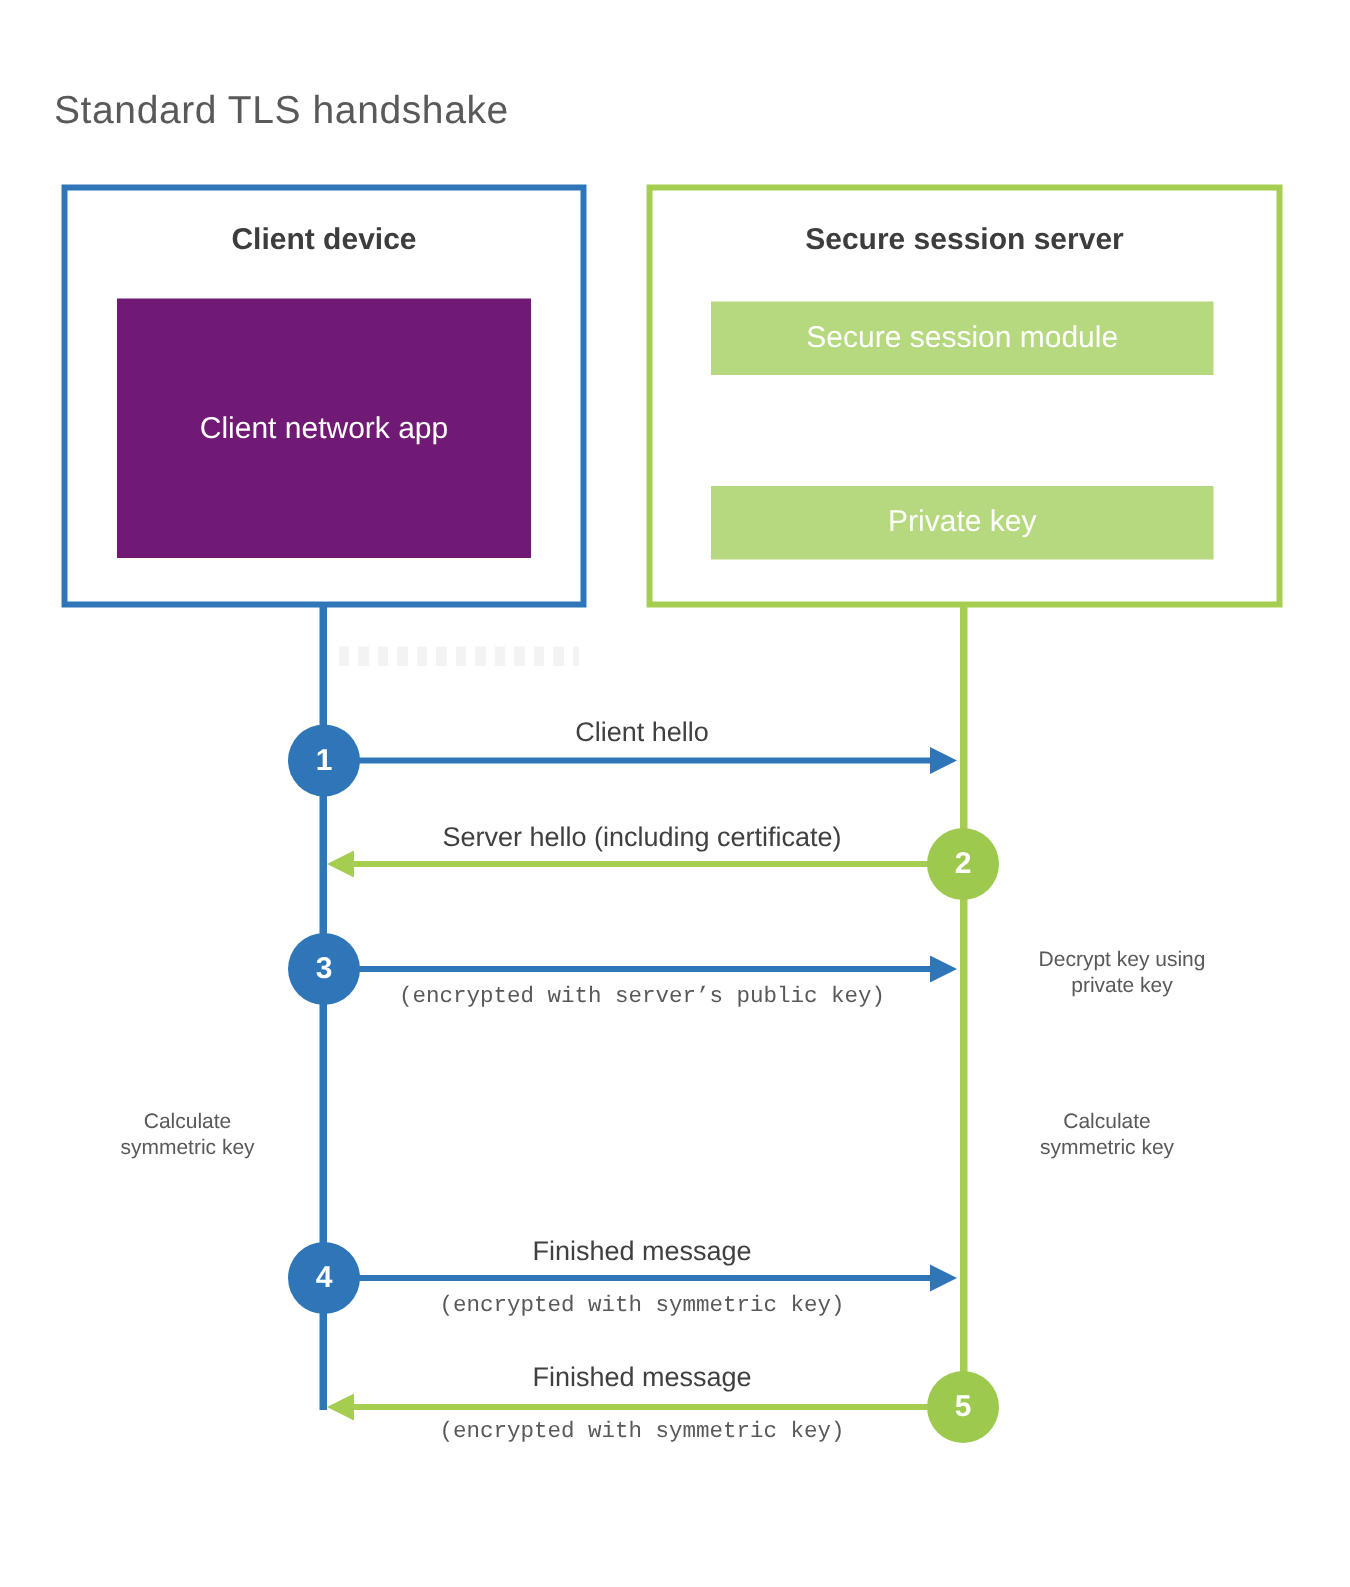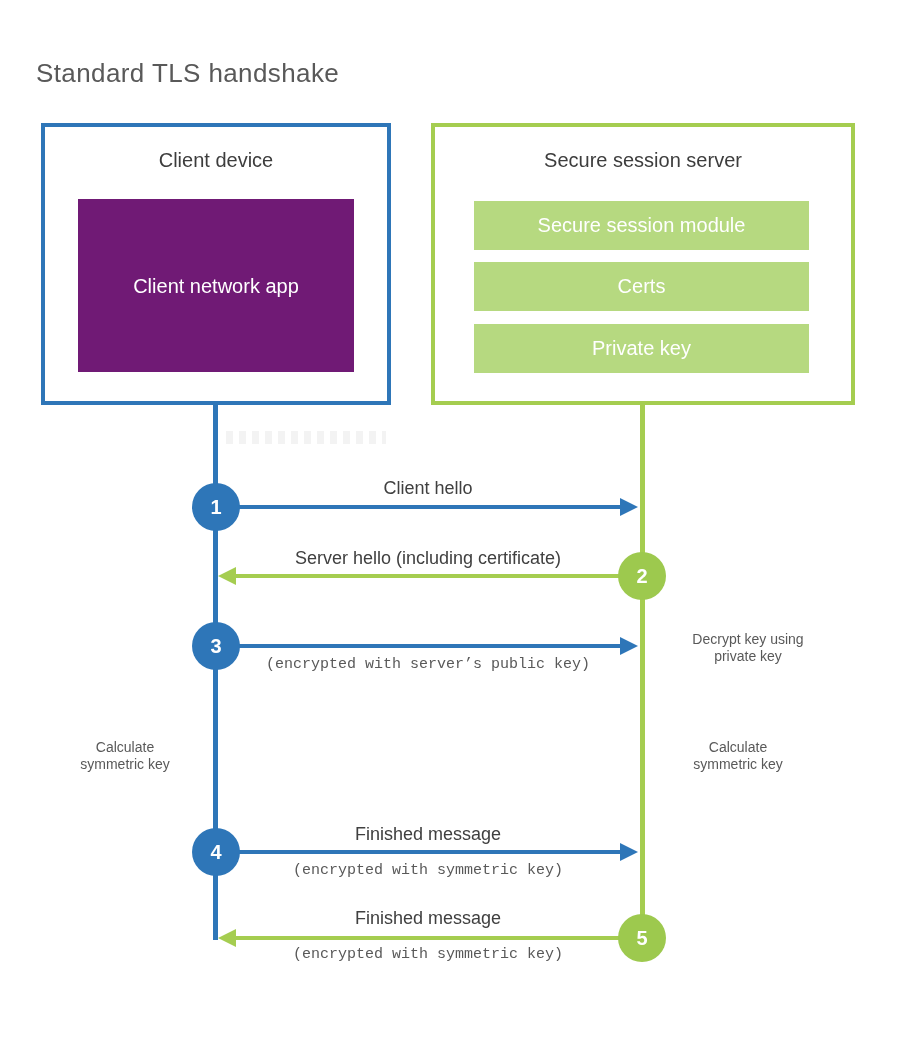--- a/index.html
+++ b/index.html
@@ -12,21 +12,21 @@
     position:absolute; left:36px; top:30px;
     font-size:26px; color:#595959; letter-spacing:0.4px;margin-top:28px;
   }
 
   
   .entity-box { position:absolute; background:#ffffff; box-sizing:border-box; }
   .entity-box.blue  { left:41px;  top:123px; width:350px; height:282px; border:4px solid #2e76b8; }
   .entity-box.green { left:431px; top:123px; width:424px; height:282px; border:4px solid #a5cd50; }
   .entity-title {
     position:absolute; left:0; right:0; top:22px; text-align:center;
-    font-size:20px; font-weight:normal; color:#3d3d3d;
+    font-size:20px; font-weight:bold; color:#3d3d3d;
   }
 
   .client-app {
     position:absolute; left:78px; top:199px; width:276px; height:173px;
     background:#701a75; display:flex; align-items:center; justify-content:center;
   }
   .client-app span {
     width:180px; text-align:center; color:#ffffff; font-size:20px; line-height:26px;
   }
 
@@ -86,21 +86,20 @@
     <div class="entity-title">Client device</div>
   </div>
   <div class="client-app">
     <span>Client network app</span>
   </div>
 
   <div class="entity-box green">
     <div class="entity-title">Secure session server</div>
   </div>
   <div class="server-bar" style="top:201px;">Secure session module</div>
-  <div class="server-bar" style="top:262px;">Certs</div>
   <div class="server-bar" style="top:324px;">Private key</div>
 
   <div class="lifeline blue"></div>
   <div class="lifeline green"></div>
   <div class="ghost-dashes"></div>
 
   <div class="msg-label" style="top:478px;">Client hello</div>
   <div class="hline blue" style="left:216px; top:505px; width:406px;"></div>
   <div class="arrowhead right" style="left:620px; top:498px;"></div>
   <div class="step-circle blue" style="left:192px; top:483px;">1</div>

